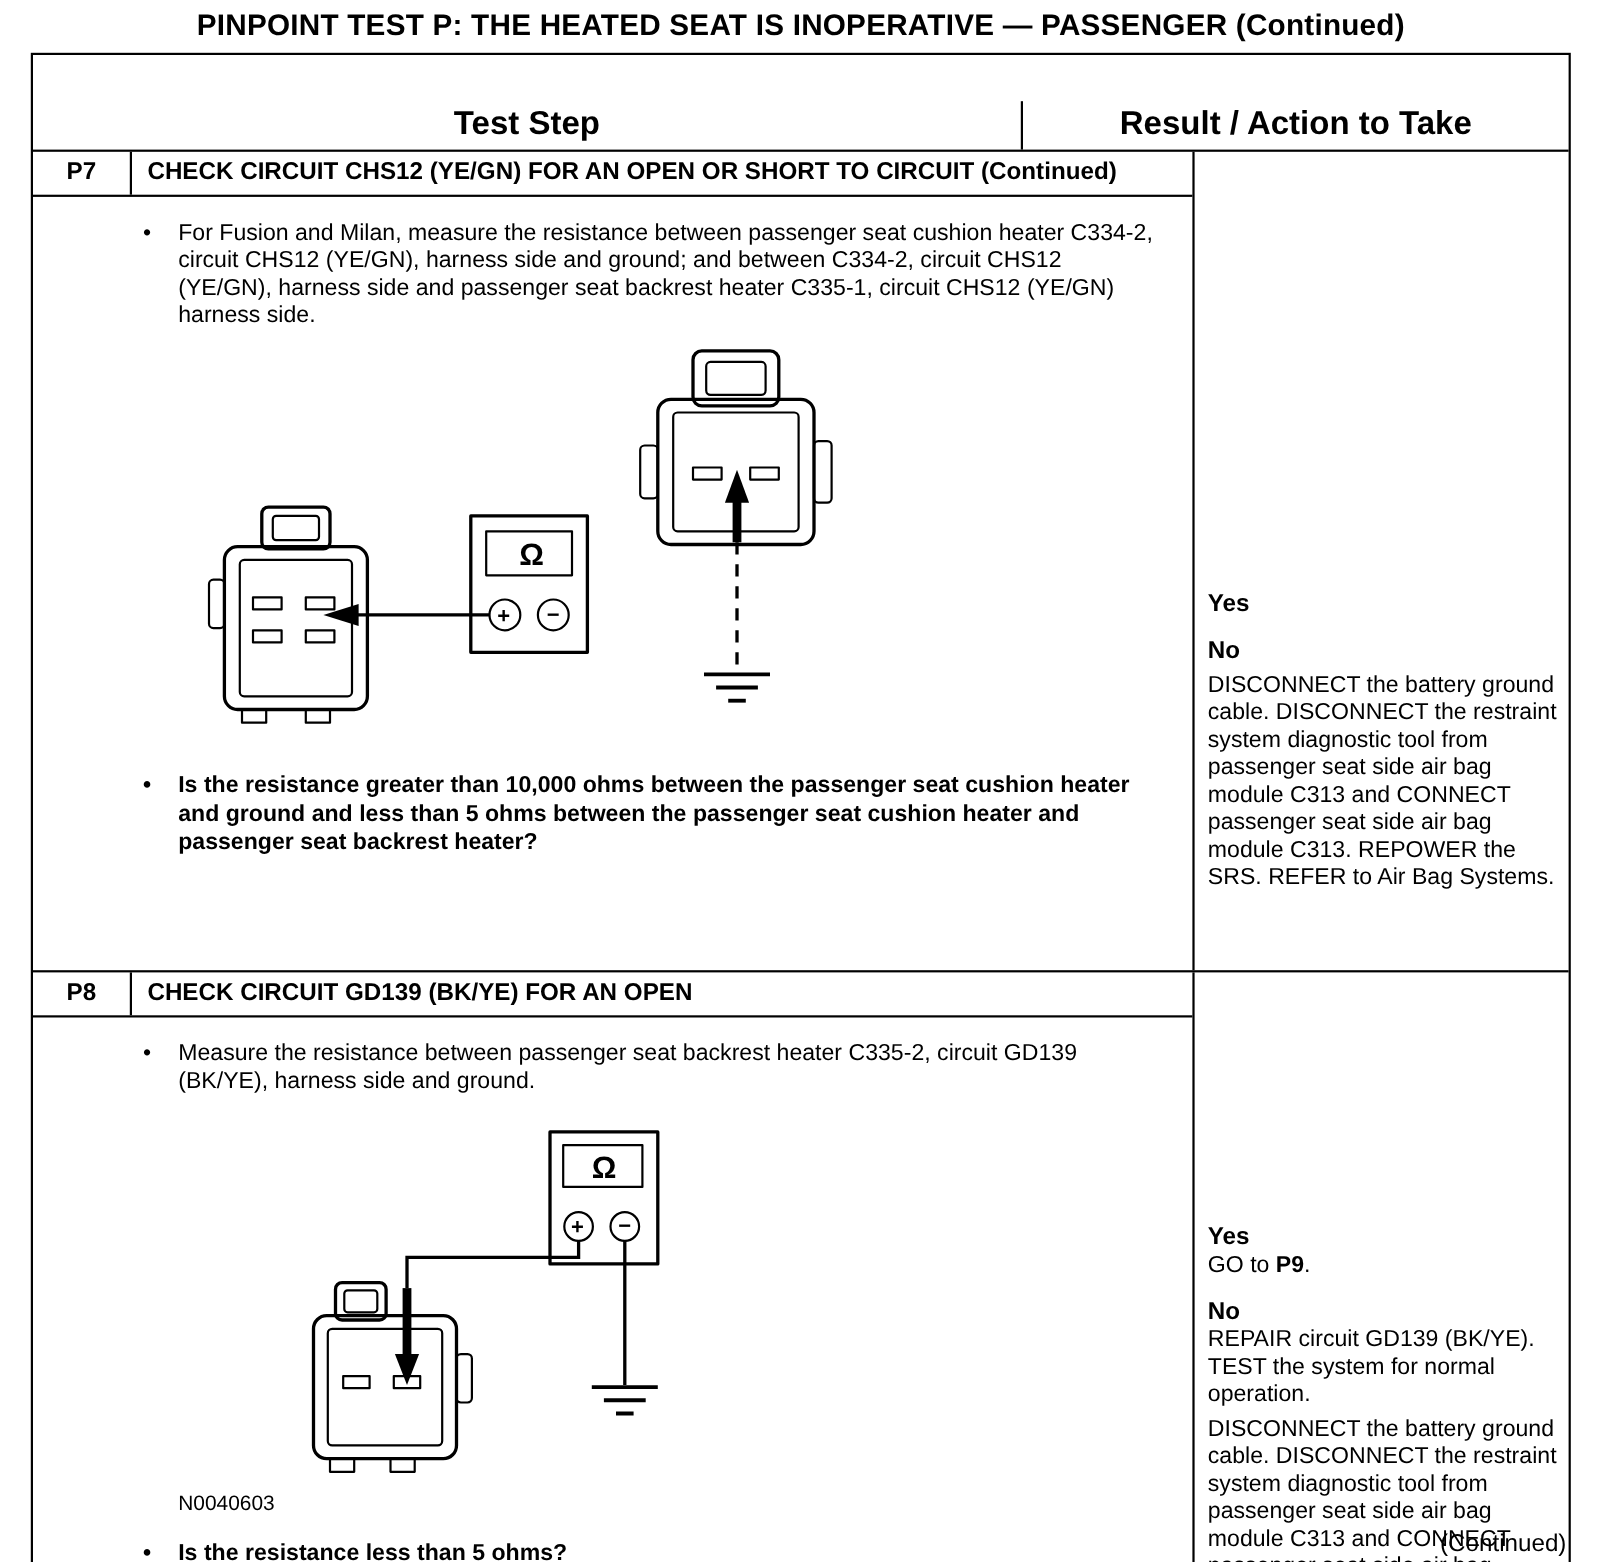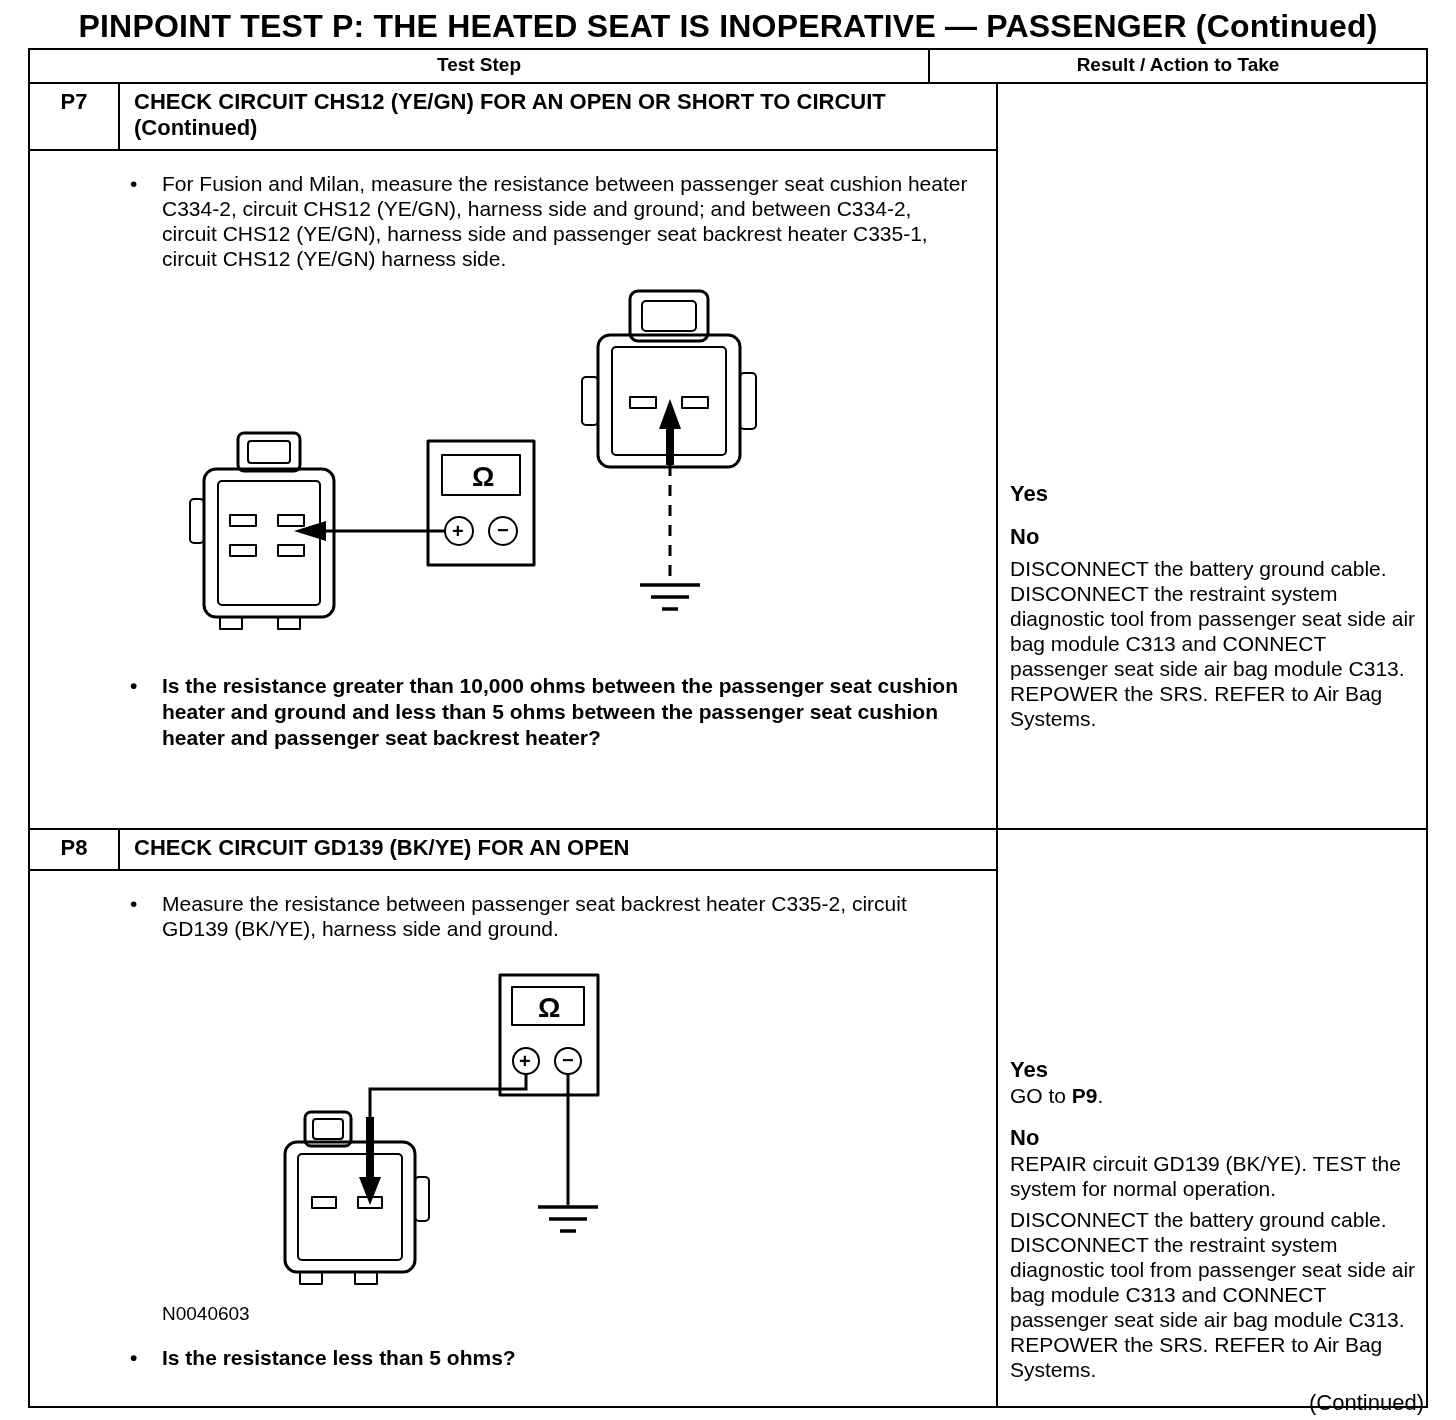--- a/index.html
+++ b/index.html
@@ -6,41 +6,41 @@
   html, body { background: #ffffff; }
   body {
     width: 1456px; height: 1420px;
     position: relative;
     font-family: "Liberation Sans", sans-serif;
     color: #000;
   }
   .page-title {
     text-align: center;
     font-weight: bold;
-    font-size: 32px;
+    font-size: 27px;
     padding-top: 8px;
     letter-spacing: 0.2px;
   }
   .ptable {
     position: absolute;
     left: 28px; right: 28px; top: 48px;
     border: 2px solid #000;
   }
   .thead { display: flex; border-bottom: 2px solid #000; }
   .th {
-    font-weight: bold; font-size: 19px;
-    text-align: center; padding: 4px 4px 6px 4px;
+    font-weight: bold; font-size: 30px;
+    text-align: center; padding: 4px 4px 6px 4px; margin-top: 42px;
   }
   .th-step { width: 900px; border-right: 2px solid #000; }
   .th-result { flex: 1; }
   .trow { display: flex; }
   .trow + .trow { border-top: 2px solid #000; }
   .row-p7 { min-height: 744px; }
   .row-p8 { min-height: 556px; }
-  .step-col { width: 968px; border-right: 2px solid #000; display: flex; flex-direction: column; }
+  .step-col { width: 1056px; border-right: 2px solid #000; display: flex; flex-direction: column; }
   .step-head { display: flex; border-bottom: 2px solid #000; }
   .step-id {
     width: 90px; border-right: 2px solid #000;
     font-weight: bold; font-size: 22px; text-align: center;
     padding-top: 5px;
   }
   .step-title {
     flex: 1; font-weight: bold; font-size: 22px;
     line-height: 26px; padding: 5px 30px 8px 14px;
   }

